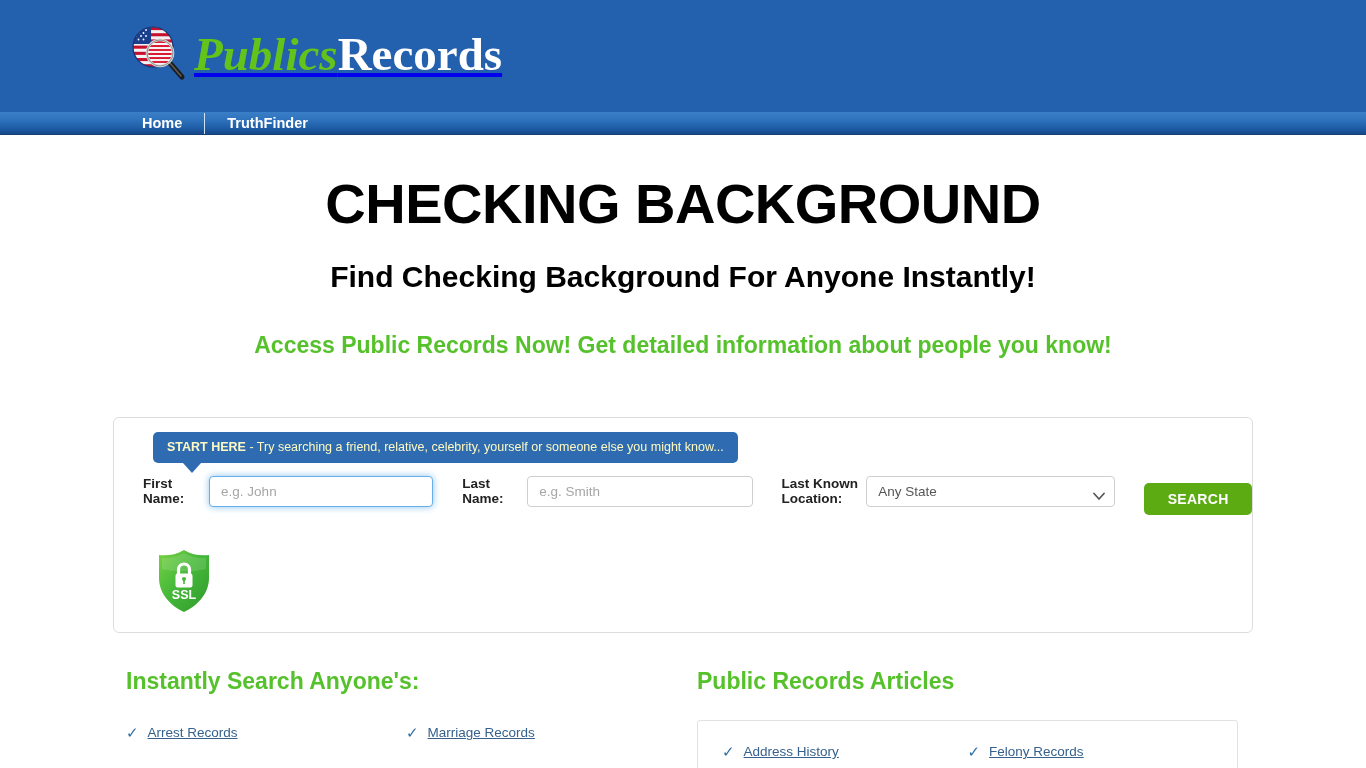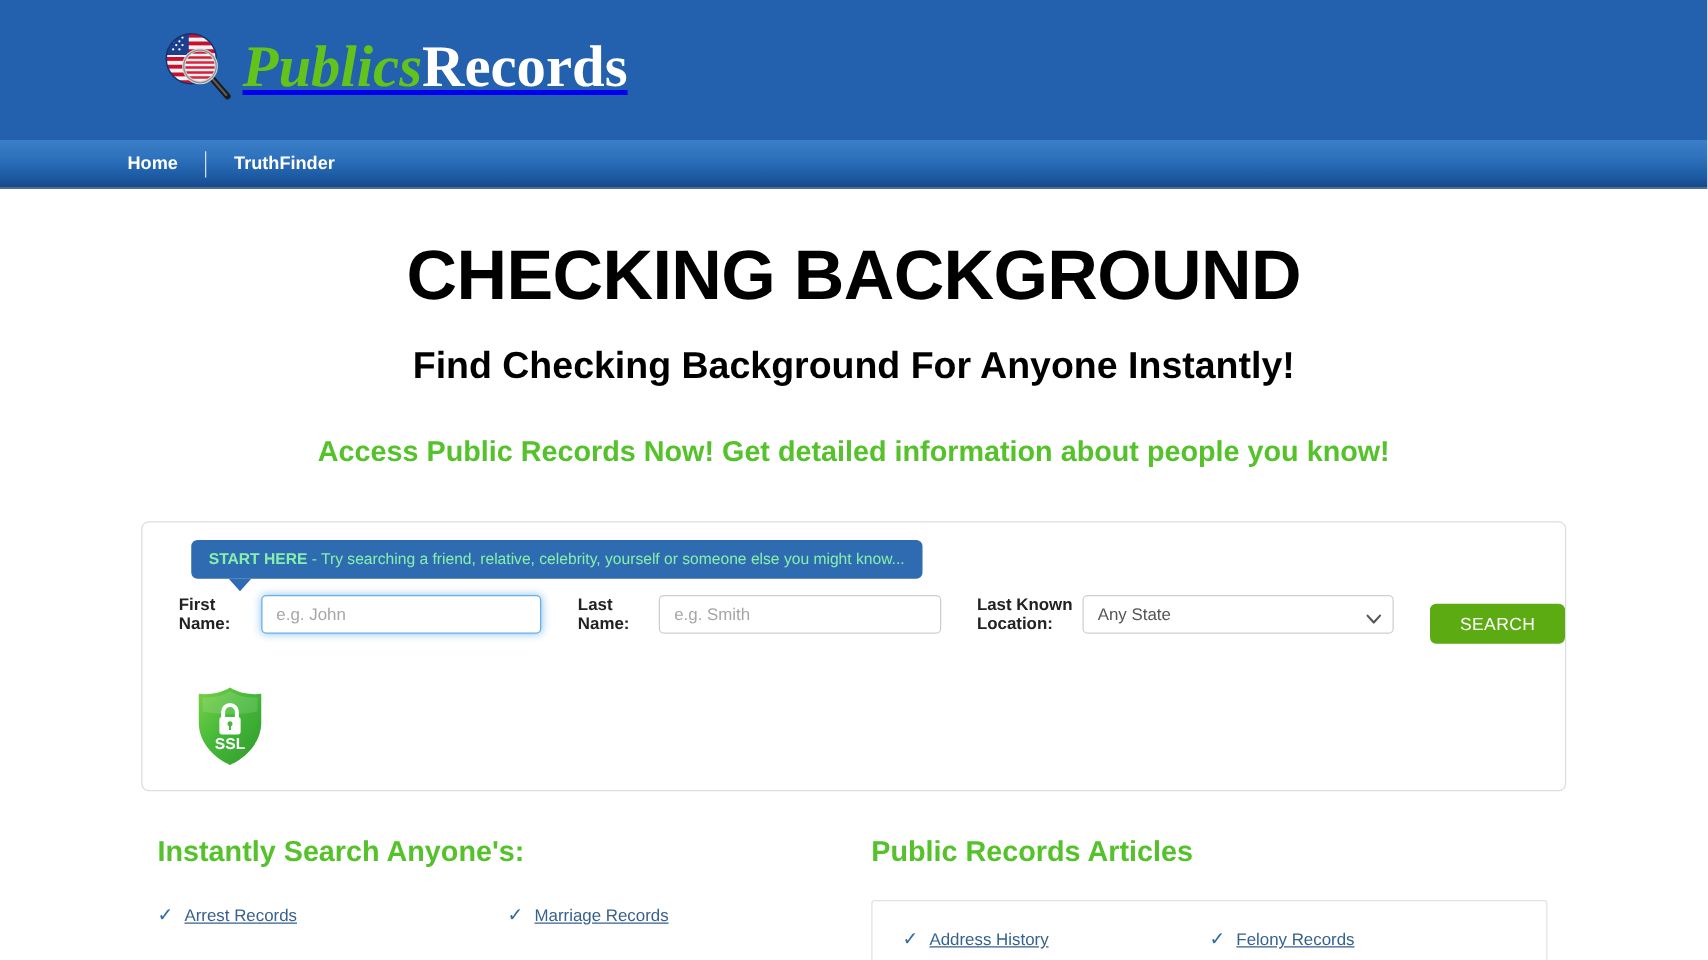--- a/index.html
+++ b/index.html
@@ -29,25 +29,25 @@
     font-size: 47px; line-height: 1;
     font-weight: 700;
     white-space: nowrap;
     text-align: right;
   }
   .logo-text .g { color: #63c31b; font-style: italic; }
   .logo-text .w { color: #ffffff; }
 
   
   .navbar {
-    width: 100%; height: 39px;
+    width: 100%; height: 23px;
     background: linear-gradient(to bottom, #3a7fc8 0%, #2f72bd 35%, #1d5ca5 75%, #18488a 100%);
     border-bottom: 1px solid #15406f;
     display: flex; align-items: center;
-    padding-left: 80px;
+    padding-left: 120px;
   }
   .nav-item {
     color: #ffffff;
     font-size: 14.5px; font-weight: 700;
     padding: 0 22px;
     text-decoration: none;
     line-height: 21px;
     white-space: nowrap;
   }
   .nav-sep { width: 1px; height: 21px; background: #cfe1f5; }
@@ -78,21 +78,21 @@
     left: 113px; top: 417px;
     width: 1140px; height: 216px;
     background: #ffffff;
     border: 1px solid #dddddd;
     border-radius: 6px;
   }
   .start-banner {
     position: absolute;
     left: 39px; top: 14px;
     background: #2f6bb0;
-    color: #86efac;
+    color: #fef9c3;
     border-radius: 5px;
     padding: 8px 14px 9px 14px;
     font-size: 12.5px;
     white-space: nowrap;
   }
   .start-banner b { font-size: 12.5px; font-weight: 700; }
   .start-arrow {
     position: absolute;
     left: 69px; top: 45px;
     width: 0; height: 0;
@@ -145,21 +145,21 @@
   .sel-caret {
     position: absolute; right: 10px; top: 11px;
     pointer-events: none;
   }
   .search-btn {
     margin-left: 29px;
     width: 124px; height: 32px;
     background: #5cab12;
     border: none; border-radius: 5px;
     color: #ffffff;
-    font-size: 14px; font-weight: 400;
+    font-size: 14px; font-weight: 700;
     font-family: "Liberation Sans", sans-serif;
     letter-spacing: 0.3px;
     cursor: pointer;
   }
   .ssl-badge {
     position: absolute;
     left: 155px; top: 548px;
     width: 58px; height: 66px;
   }
 

